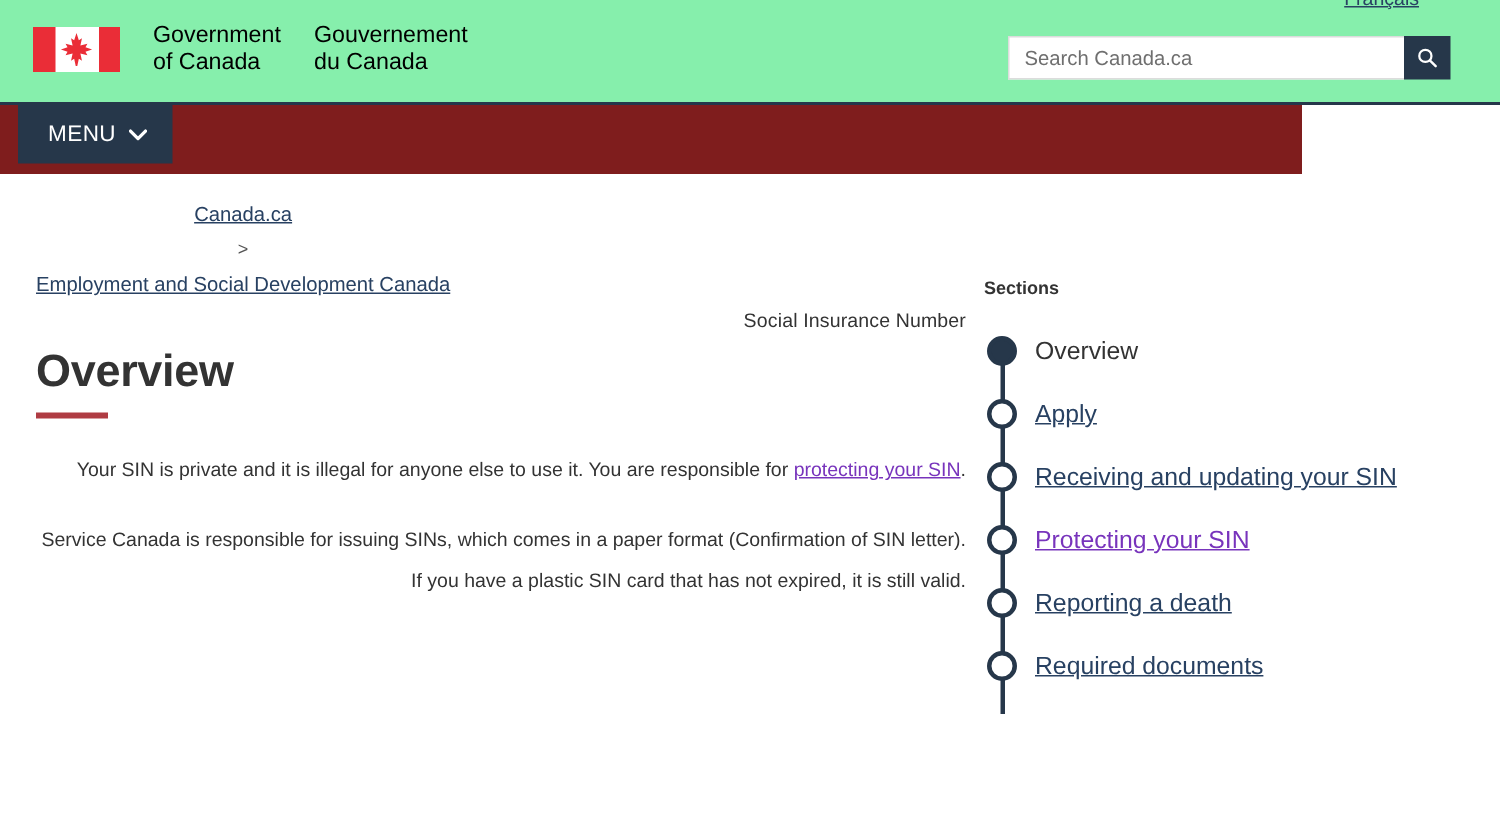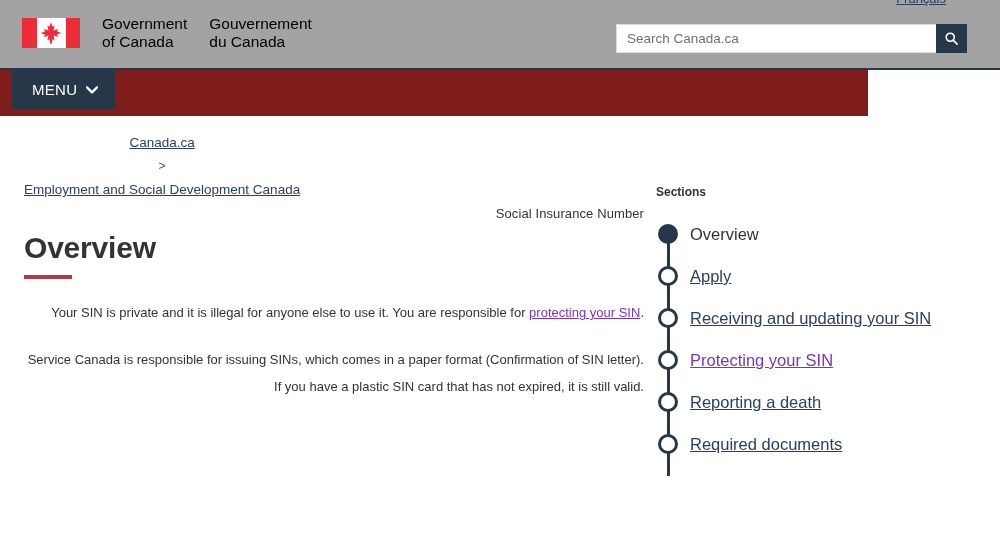--- a/index.html
+++ b/index.html
@@ -10,21 +10,21 @@
     background: #ffffff;
     font-family: "Liberation Sans", sans-serif;
     color: #333333;
   }
 
   
   .gc-header {
     position: relative;
     width: 1000px;
     height: 70px;
-    background: #a3a3a3;
+    background: #86efac;
     border-bottom: 2px solid #26374A;
   }
 
   .brand {
     position: absolute;
     left: 22px; top: 15px;
     display: flex;
     align-items: flex-start;
   }
   .flag {
@@ -64,21 +64,21 @@
     cursor: pointer;
   }
 
   .search-wrap {
     position: absolute;
     right: 33px; top: 24px;
     display: flex;
     height: 29px;
   }
   .search-input {
-    width: 320px; height: 29px;
+    width: 264px; height: 29px;
     border: 1px solid #dcdcdc;
     border-right: none;
     padding: 0 10px;
     font-size: 13.5px;
     font-family: "Liberation Sans", sans-serif;
     color: #333;
     outline: none;
     background: #fff;
   }
   .search-input::placeholder { color: #6f6f6f; }

